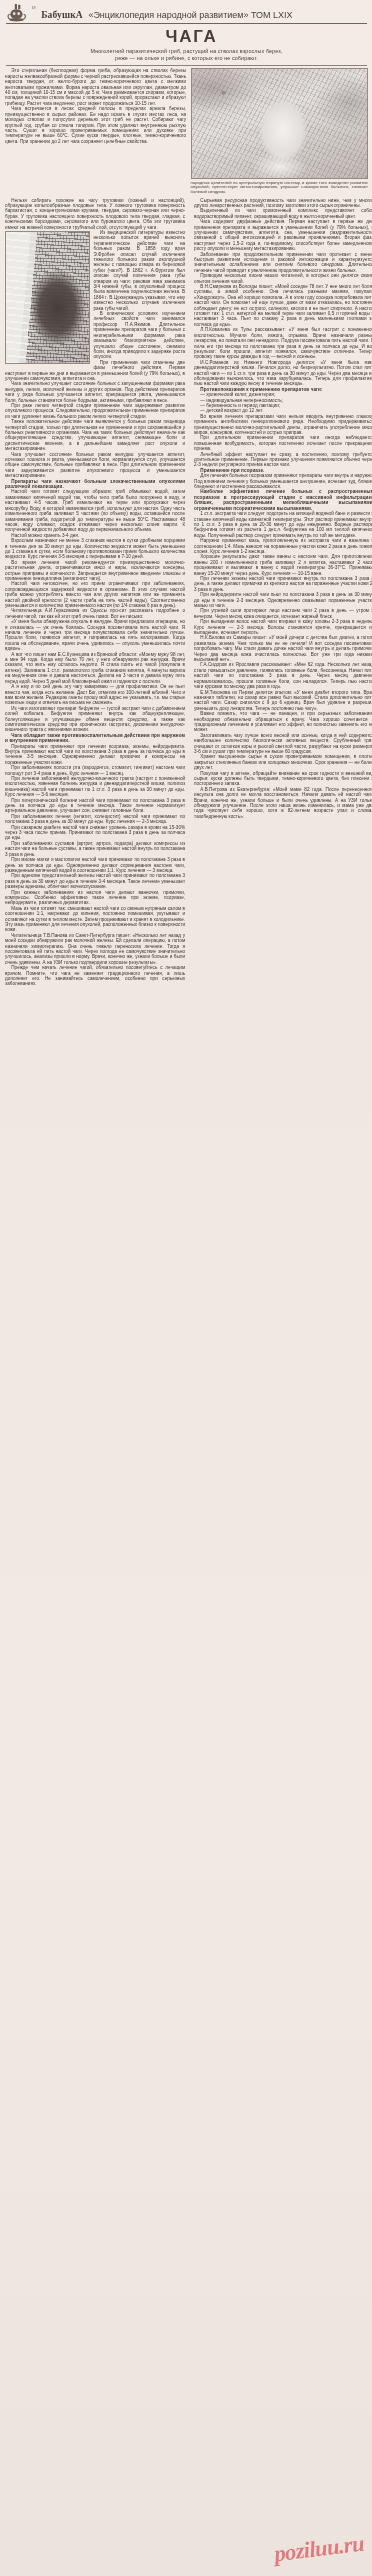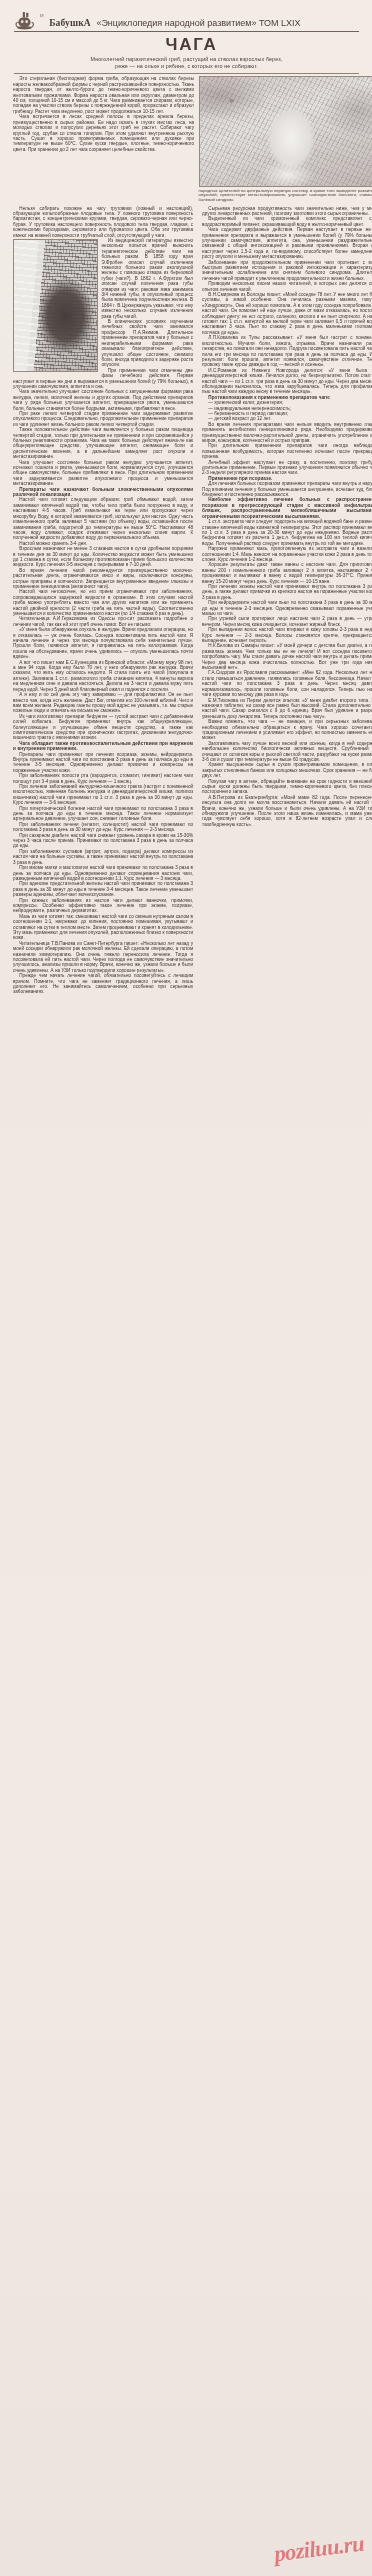--- a/index.html
+++ b/index.html
@@ -10,21 +10,21 @@
     font-family:"Liberation Sans", sans-serif;
     color:#3b322f;
     position:relative;
   }
   .page {
     width:373px;
     min-height:2576px;
     background:
       linear-gradient(180deg,#f3ece6 0%,#efe7e0 35%,#f1eae3 70%,#ece4dc 100%);
     position:relative;
-    padding:8px;
+    padding:0;
     overflow:hidden;
   }
   
   .masthead {
     display:flex;
     align-items:flex-end;
     gap:5.6px;
     padding:3.4px 6.8px 0 4.5px;
     height:21.5px;
   }

